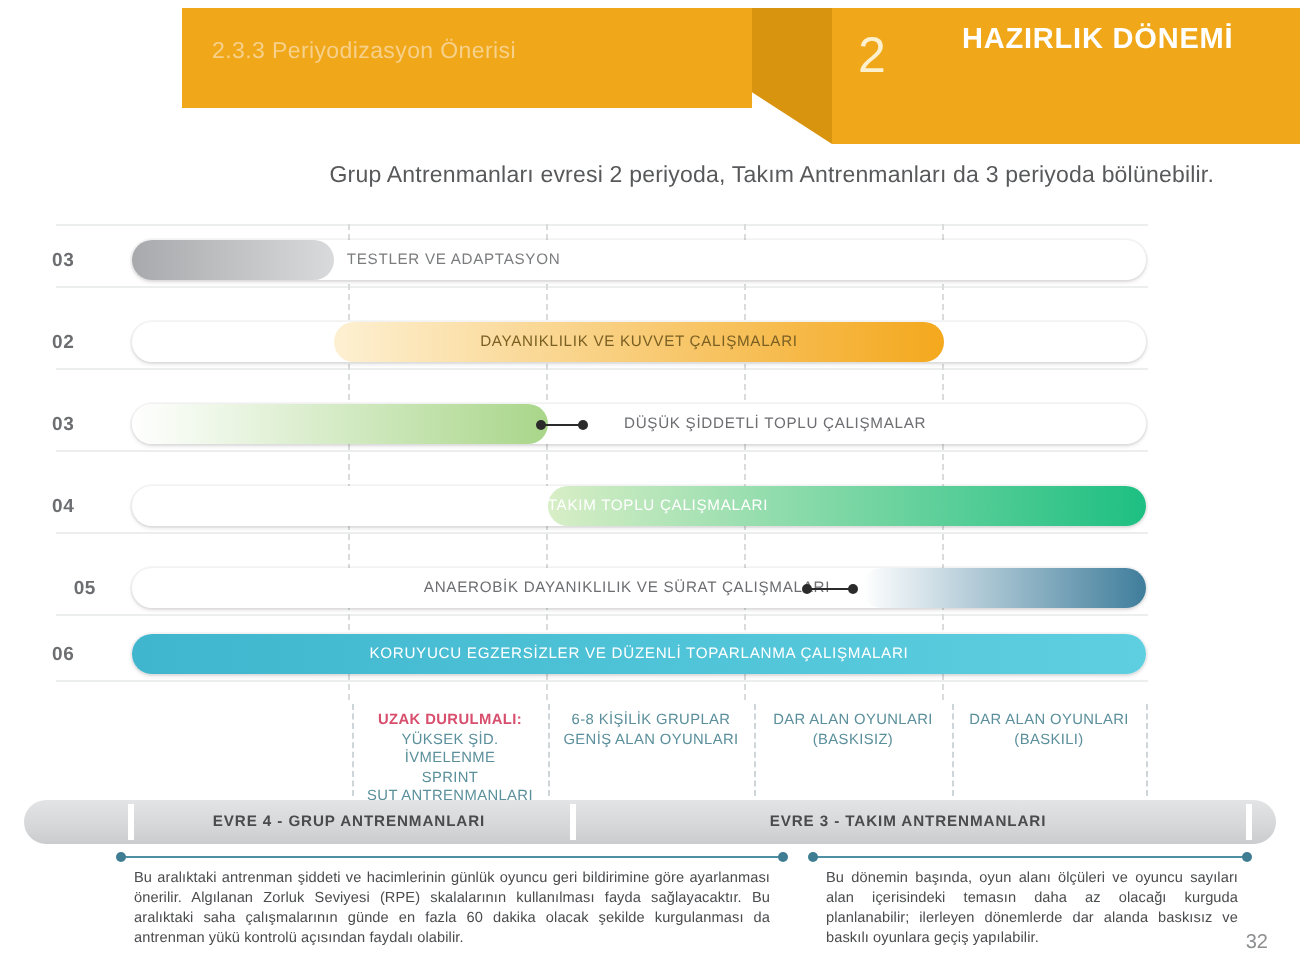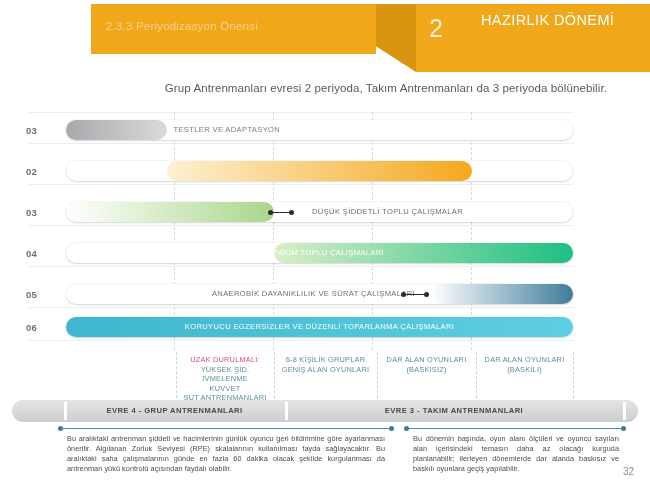--- a/index.html
+++ b/index.html
@@ -29,21 +29,21 @@
   .hdr-subtitle{
     position:absolute;left:62px;top:20px;width:260px;
     font-size:11.5px;color:#f7d08a;letter-spacing:.2px;
   }
   .hdr-num{
     position:absolute;left:385px;top:16px;
     font-size:25px;color:#fdf0cf;font-weight:400;line-height:1;
   }
   .hdr-title{
     position:absolute;left:437px;top:12px;
-    font-size:14.5px;color:#ffffff;letter-spacing:.4px;font-weight:400;
+    font-size:14.5px;color:#ffffff;letter-spacing:.4px;font-weight:700;
   }
 
   
   .lead{
     position:absolute;left:47px;top:82px;width:560px;
     font-size:11.5px;color:#58595b;letter-spacing:.1px;text-align:right;
   }
 
   
   .chart{position:absolute;left:0;top:112px;width:650px;height:240px;}
@@ -80,21 +80,21 @@
   .connector .d1{left:0;}
   .connector .d2{right:0;}
 
   
   .capts{position:absolute;left:0;top:352px;width:650px;height:46px;}
   .capsep{position:absolute;top:0;width:0;height:46px;border-left:1px dashed #cfd6d9;}
   .capcol{
     position:absolute;top:3px;text-align:center;
     font-size:7.4px;line-height:9.5px;color:#5a8f9b;letter-spacing:.2px;
   }
-  .capcol .hl{color:#d84f6e;font-weight:normal;}
+  .capcol .hl{color:#d84f6e;font-weight:bold;}
 
   
   .evrebar{
     position:absolute;left:12px;top:400px;width:626px;height:22px;border-radius:11px;
     background:linear-gradient(180deg,#e3e4e5 0%,#d7d8d9 55%,#cbcccd 100%);
   }
   .evretick{position:absolute;top:2px;width:3px;height:18px;background:#ffffff;}
   .evrelab{
     position:absolute;top:0;height:22px;line-height:22px;text-align:center;
     font-size:7.6px;font-weight:bold;color:#4a4b4d;letter-spacing:.45px;
@@ -141,34 +141,35 @@
       <div class="gridv" style="left: 272.856px;"></div>
       <div class="gridv" style="left: 372.228px;"></div>
       <div class="gridv" style="left: 471.093px;"></div>
       <div class="rownum" style="top: 13px;">03</div>
       <div class="track" style="top: 8px;"></div>
       <div class="bar" style="left: 66px; width: 101.4px; top: 8px; background: linear-gradient(90deg, rgb(167, 169, 172) 0%, rgb(217, 218, 219) 100%);"></div>
       <div class="barlabel" style="top: 8px; color: rgb(123, 124, 126); left: 173.4px;">TESTLER VE ADAPTASYON</div>
       <div class="rownum" style="top: 54px;">02</div>
       <div class="track" style="top: 49px;"></div>
       <div class="bar" style="left: 167.4px; width: 304.2px; top: 49px; background: linear-gradient(90deg, rgb(253, 240, 210) 0%, rgb(244, 168, 29) 100%); border-radius: 10px;"></div>
+      <div class="barlabel" style="top: 49px; color: rgb(122, 96, 35); left: 167.4px; width: 304.2px; text-align: center;">DAYANIKLILIK VE KUVVET ÇALIŞMALARI</div>
       <div class="rownum" style="top: 95px;">03</div>
       <div class="track" style="top: 90px;"></div>
       <div class="bar" style="left: 66px; width: 207.87px; top: 90px; background: linear-gradient(90deg, rgb(255, 255, 255) 0%, rgb(169, 214, 138) 100%);"></div>
       <div class="barlabel" style="top: 90px; color: rgb(109, 110, 113); left: 312px;">DÜŞÜK ŞİDDETLİ TOPLU ÇALIŞMALAR</div>
       <div class="connector" style="top: 96px; left: 267.87px; width: 26px;">
         <span class="dot d1"></span>
         <span class="ln"></span>
         <span class="dot d2"></span>
       </div>
       <div class="rownum" style="top: 136px;">04</div>
       <div class="track" style="top: 131px;"></div>
       <div class="bar" style="left: 273.87px; width: 299.13px; top: 131px; background: linear-gradient(90deg, rgb(216, 238, 198) 0%, rgb(29, 191, 130) 100%);"></div>
       <div class="barlabel" style="top: 131px; color: rgb(255, 255, 255); left: 273.87px; width: 299.13px; text-align: left;">TAKIM TOPLU ÇALIŞMALARI</div>
-      <div class="rownum" style="top: 177px;">05</div>
+      <div class="rownum" style="top: 177px; text-align: right;">05</div>
       <div class="track" style="top: 172px;"></div>
       <div class="bar" style="left: 431.04px; width: 141.96px; top: 172px; background: linear-gradient(90deg, rgb(255, 255, 255) 0%, rgb(63, 125, 155) 100%);"></div>
       <div class="barlabel" style="top: 172px; color: rgb(109, 110, 113); left: 0px; width: 415.04px; text-align: right;">ANAEROBİK DAYANIKLILIK VE SÜRAT ÇALIŞMALARI</div>
       <div class="connector" style="top: 178px; left: 401.04px; width: 28px;">
         <span class="dot d1"></span>
         <span class="ln"></span>
         <span class="dot d2"></span>
       </div>
       <div class="rownum" style="top: 210px;">06</div>
       <div class="track" style="top: 205px;"></div>
@@ -178,21 +179,21 @@
 
   <div class="capts" id="capts">
       <div class="capsep" style="left: 176px;"></div>
       <div class="capsep" style="left: 274px;"></div>
       <div class="capsep" style="left: 377px;"></div>
       <div class="capsep" style="left: 476px;"></div>
       <div class="capsep" style="left: 573px;"></div>
       <div class="capcol" style="left: 179px; width: 92px;">
         <div class="hl">UZAK DURULMALI:</div>
         <div>YÜKSEK ŞİD. İVMELENME</div>
-        <div>KUVVET</div>
+        <div>SPRINT</div>
         <div>ŞUT ANTRENMANLARI</div>
       </div>
       <div class="capcol" style="left: 277px; width: 97px; text-align: center;">
         <div>6-8 KİŞİLİK GRUPLAR</div>
         <div>GENİŞ ALAN OYUNLARI</div>
       </div>
       <div class="capcol" style="left: 380px; width: 93px;">
         <div>DAR ALAN OYUNLARI</div>
         <div>(BASKISIZ)</div>
       </div>

